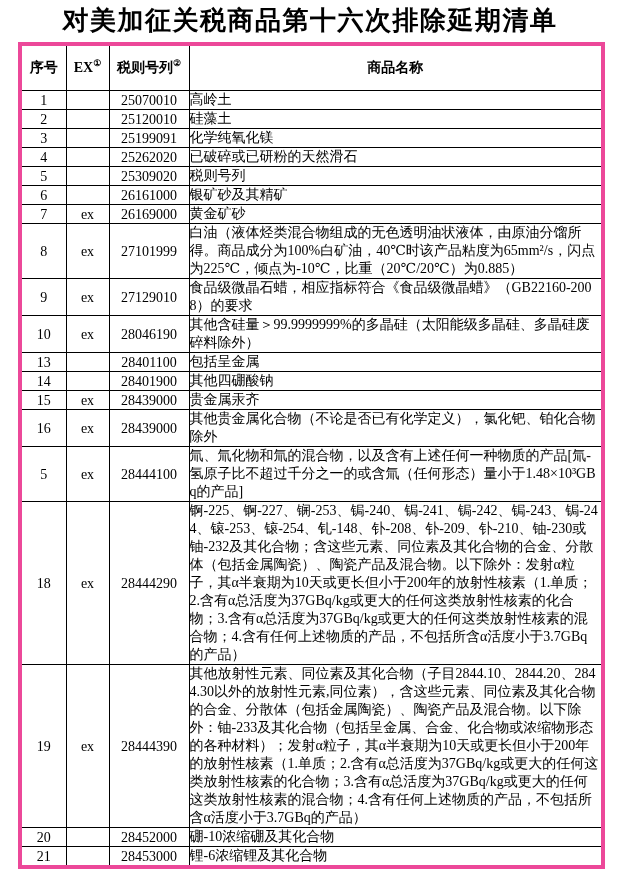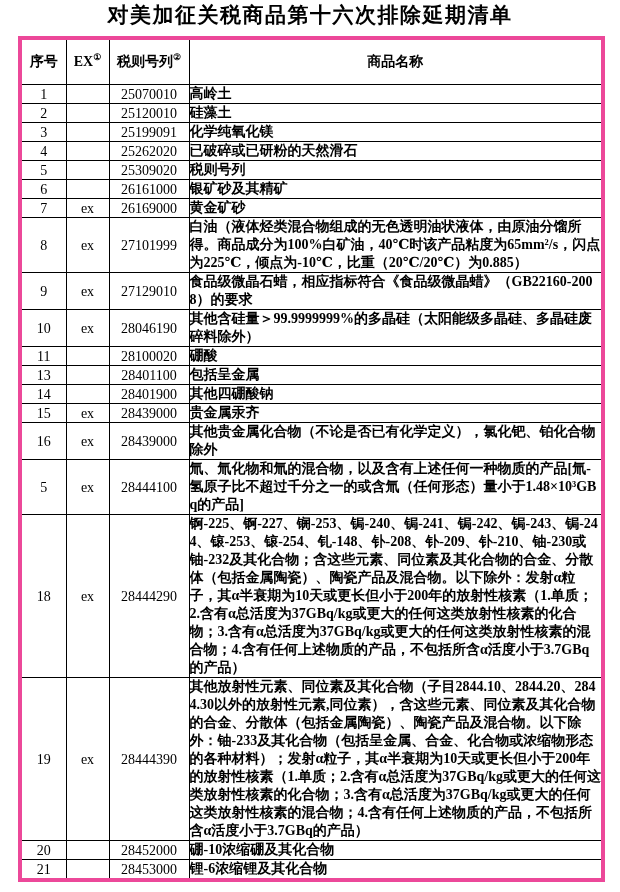--- a/index.html
+++ b/index.html
@@ -10,23 +10,23 @@
   .page {
     position: relative;
     width: 620px;
     height: 892px;
     background: #ffffff;
     overflow: hidden;
     font-family: "Liberation Serif", "DejaVu Serif", serif;
     color: #000000;
   }
   .title {
-    margin-top: 2px;
+    margin-top: 8px;
     text-align: center;
-    font-size: 21px;
+    font-size: 26px;
     font-weight: bold;
     letter-spacing: 1.5px;
     line-height: 26px;
   }
   table.list {
     border-collapse: collapse;
     table-layout: fixed;
     margin: 8px 0 0 18px;
     width: 583px;
     border: 4px solid #ec4899;
@@ -51,21 +51,20 @@
     line-height: 0;
   }
   td.col-no, td.col-ex, td.col-code {
     text-align: center;
     line-height: 17px;
   }
   td.col-name {
     text-align: left;
     padding: 0 3px;
     line-height: 18px;
-    font-weight: bold;
   }
   tbody tr {
     height: 17px;
   }
 </style>
 </head>
 <body>
 
 <div class="page">
   <div class="title">对美加征关税商品第十六次排除延期清单</div>
@@ -140,26 +139,20 @@
           <td class="col-code">27129010</td>
           <td class="col-name">食品级微晶石蜡，相应指标符合《食品级微晶蜡》（GB22160-2008）的要求</td>
         </tr>
         <tr>
           <td class="col-no">10</td>
           <td class="col-ex">ex</td>
           <td class="col-code">28046190</td>
           <td class="col-name">其他含硅量＞99.9999999%的多晶硅（太阳能级多晶硅、多晶硅废碎料除外）</td>
         </tr>
         <tr>
-          <td class="col-no">11</td>
-          <td class="col-ex"></td>
-          <td class="col-code">28100020</td>
-          <td class="col-name">硼酸</td>
-        </tr>
-        <tr>
           <td class="col-no">13</td>
           <td class="col-ex"></td>
           <td class="col-code">28401100</td>
           <td class="col-name">包括呈金属</td>
         </tr>
         <tr>
           <td class="col-no">14</td>
           <td class="col-ex"></td>
           <td class="col-code">28401900</td>
           <td class="col-name">其他四硼酸钠</td>

